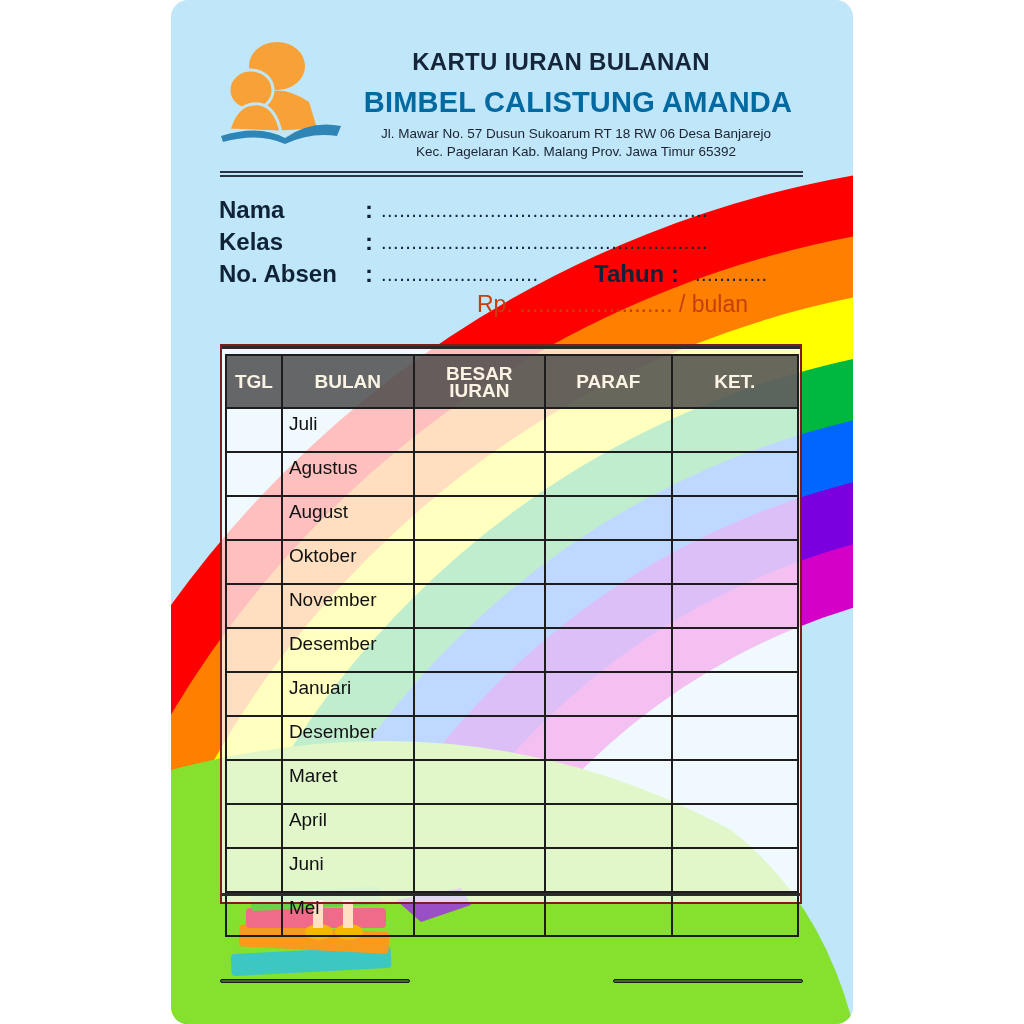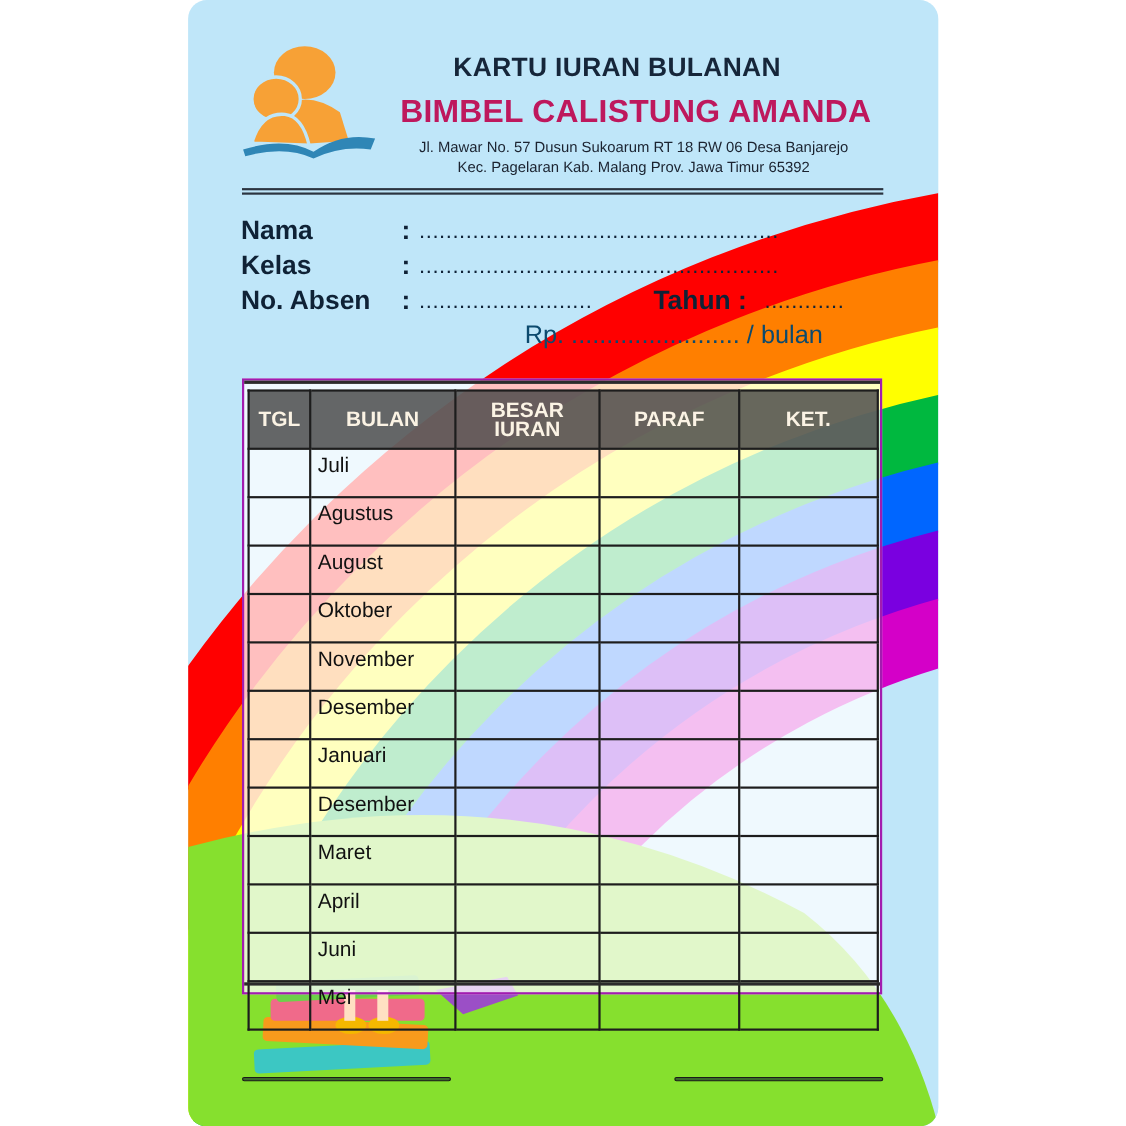--- a/index.html
+++ b/index.html
@@ -13,40 +13,40 @@
     .grass { position: absolute; left: 0; top: 0; width: 682px; height: 1024px; }
 
     .logo { position: absolute; left: 48px; top: 40px; width: 130px; height: 105px; }
 
     .title1 {
       position: absolute; left: 190px; top: 48px; width: 400px; text-align: center;
       font-weight: bold; font-size: 24px; color: #16263a; letter-spacing: 0.3px;
     }
     .title2 {
       position: absolute; left: 182px; top: 86px; width: 450px; text-align: center;
-      font-weight: bold; font-size: 29px; color: #be185d; letter-spacing: 0.2px;
+      font-weight: bold; font-size: 29px; color: #0369a1; letter-spacing: 0.2px;
     }
     .addr {
       position: absolute; left: 190px; width: 430px; text-align: center;
       font-size: 13.5px; color: #1b2330;
     }
     .addr.l1 { top: 126px; }
     .addr.l2 { top: 144px; }
     .hr {
       position: absolute; left: 49px; top: 171px; width: 583px; height: 6px;
       border-top: 2px solid #2b3440; border-bottom: 2px solid #2b3440;
     }
 
     .field { position: absolute; font-weight: bold; font-size: 24px; color: #0f2236; }
     .dots { position: absolute; font-size: 20px; color: #0f2236; letter-spacing: 0.5px; white-space: nowrap; overflow: hidden; }
-    .rp { position: absolute; left: 306px; top: 291px; font-size: 23px; color: #0c4a6e; white-space: nowrap; }
+    .rp { position: absolute; left: 306px; top: 291px; font-size: 23px; color: #c2410c; white-space: nowrap; }
 
     .table-wrap {
       position: absolute; left: 49px; top: 344px; width: 582px; height: 560px;
-      background: rgba(255,255,255,0.75); border: 2px solid #a21caf;
+      background: rgba(255,255,255,0.75); border: 2px solid #7f1d1d;
     }
     .table-wrap::before {
       content: ""; position: absolute; left: 0; right: 0; top: 0; height: 5px;
       border-top: 3px solid #2b2b2b;
     }
     table {
       position: absolute; left: 3px; top: 8px; width: 574px; border-collapse: collapse;
     }
     th {
       height: 53px; background: rgba(70,70,70,0.82); color: #fbf3e4; font-weight: bold;

